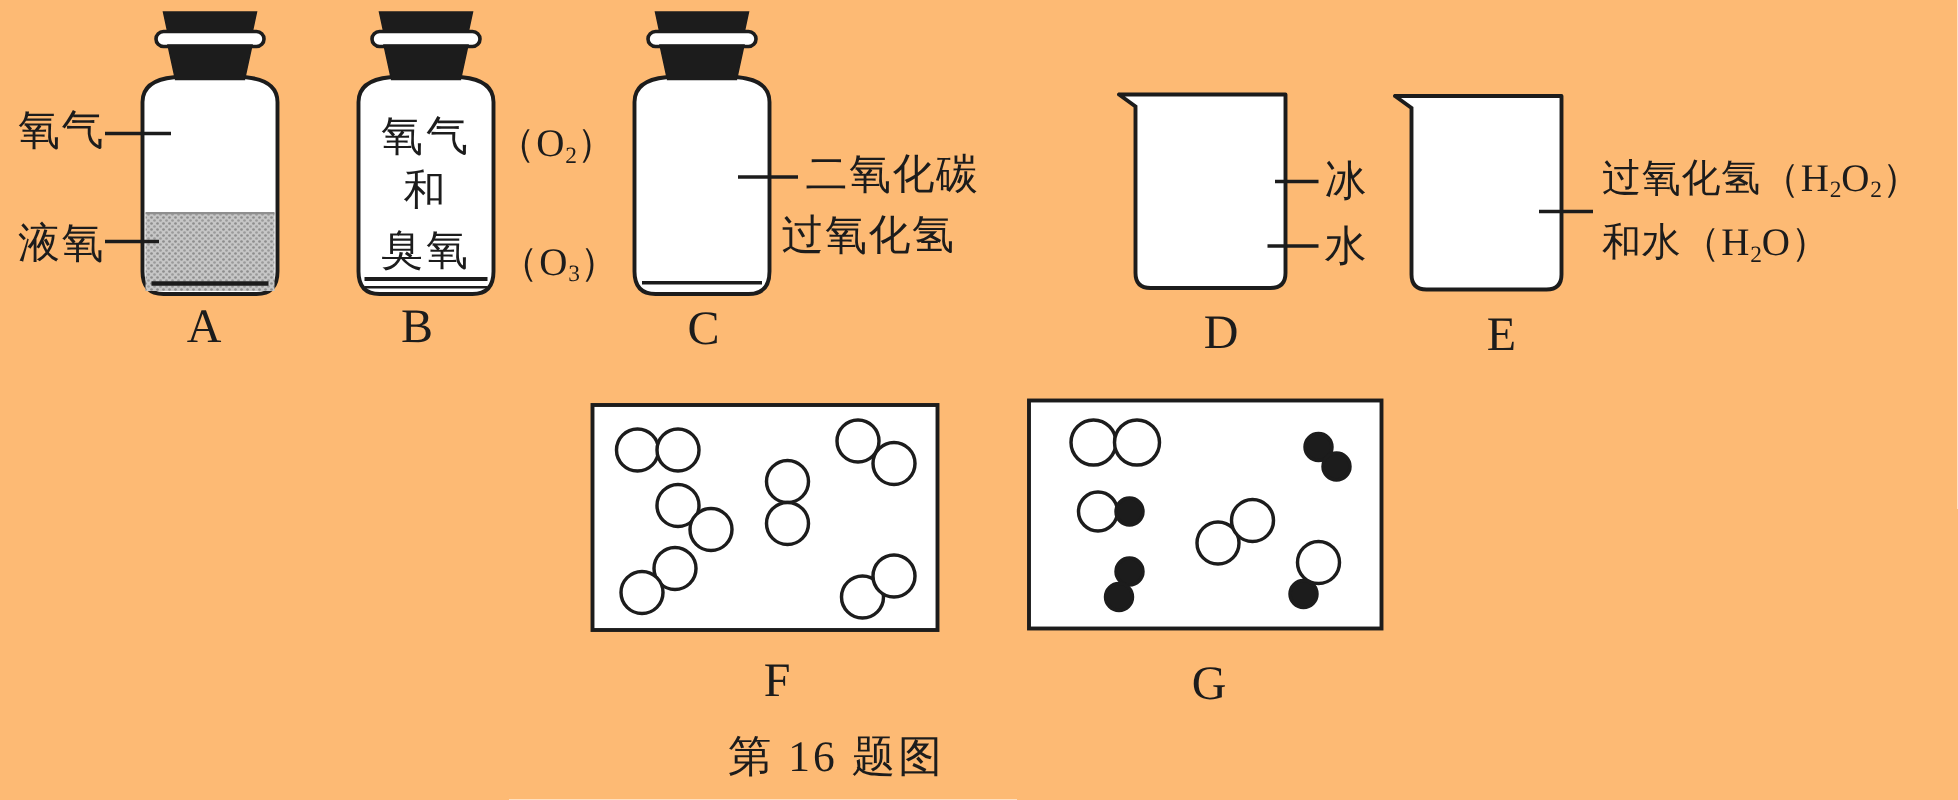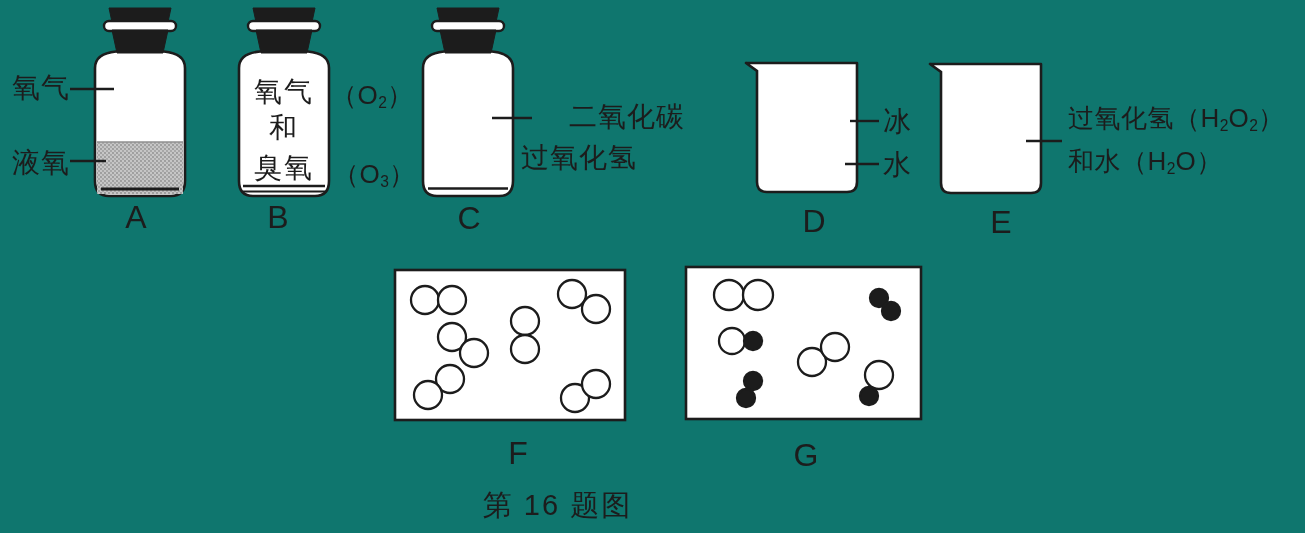--- a/index.html
+++ b/index.html
@@ -1,17 +1,17 @@
 <!DOCTYPE html>
 <html><head>
 <meta charset="utf-8">
 <style>
   html,body{margin:0;padding:0;background:#fff;}
-  #canvas{position:relative;width:1305px;height:533px;background:#0f766e;overflow:hidden;
-          font-family:Liberation Sans, sans-serif;color:#1c1c1c;}
+  #canvas{position:relative;width:1305px;height:533px;background:#fdba74;overflow:hidden;
+          font-family:Liberation Serif, serif;color:#1c1c1c;}
   #art{position:absolute;left:0;top:0;}
   .txt{position:absolute;white-space:nowrap;line-height:1.15;}
   .cjk{font-size:28px;letter-spacing:1px;}
   .cjk-sm{font-size:26px;letter-spacing:0.5px;}
   .letter{font-size:32px;transform:translateX(-50%);}
   .sub{font-size:0.6em;vertical-align:-0.28em;letter-spacing:0;}
   .b-center{width:92px;left:238px;text-align:center;letter-spacing:2px;}
   #caption{left:0;width:1115px;text-align:center;top:489px;font-size:29px;letter-spacing:2px;}
 </style>
 </head>
@@ -131,21 +131,21 @@
   <div class="txt cjk" style="left:12px;top:147px;">液氧</div>
   <div class="txt letter" style="left:136px;top:199px;">A</div>
 
   <div class="txt cjk b-center" style="top:76px;">氧气</div>
   <div class="txt cjk b-center" style="top:112px;">和</div>
   <div class="txt cjk b-center" style="top:152px;">臭氧</div>
   <div class="txt cjk-sm" style="left:331px;top:81px;"><span>（O</span><span class="sub">2</span><span>）</span></div>
   <div class="txt cjk-sm" style="left:333px;top:160px;"><span>（O</span><span class="sub">3</span><span>）</span></div>
   <div class="txt letter" style="left:278px;top:199px;">B</div>
 
-  <div class="txt cjk" style="left:537px;top:101px;margin-left:32px;">二氧化碳</div>
+  <div class="txt cjk" style="left:537px;top:101px;">二氧化碳</div>
   <div class="txt cjk" style="left:521px;top:142px;">过氧化氢</div>
   <div class="txt letter" style="left:469px;top:200px;">C</div>
 
   <div class="txt cjk" style="left:883px;top:106px;">冰</div>
   <div class="txt cjk" style="left:883px;top:149px;">水</div>
   <div class="txt letter" style="left:814px;top:203px;">D</div>
 
   <div class="txt cjk-sm" style="left:1068px;top:104px;"><span>过氧化氢（H</span><span class="sub">2</span><span>O</span><span class="sub">2</span><span>）</span></div>
   <div class="txt cjk-sm" style="left:1068px;top:147px;"><span>和水（H</span><span class="sub">2</span><span>O）</span></div>
   <div class="txt letter" style="left:1001px;top:204px;">E</div>

